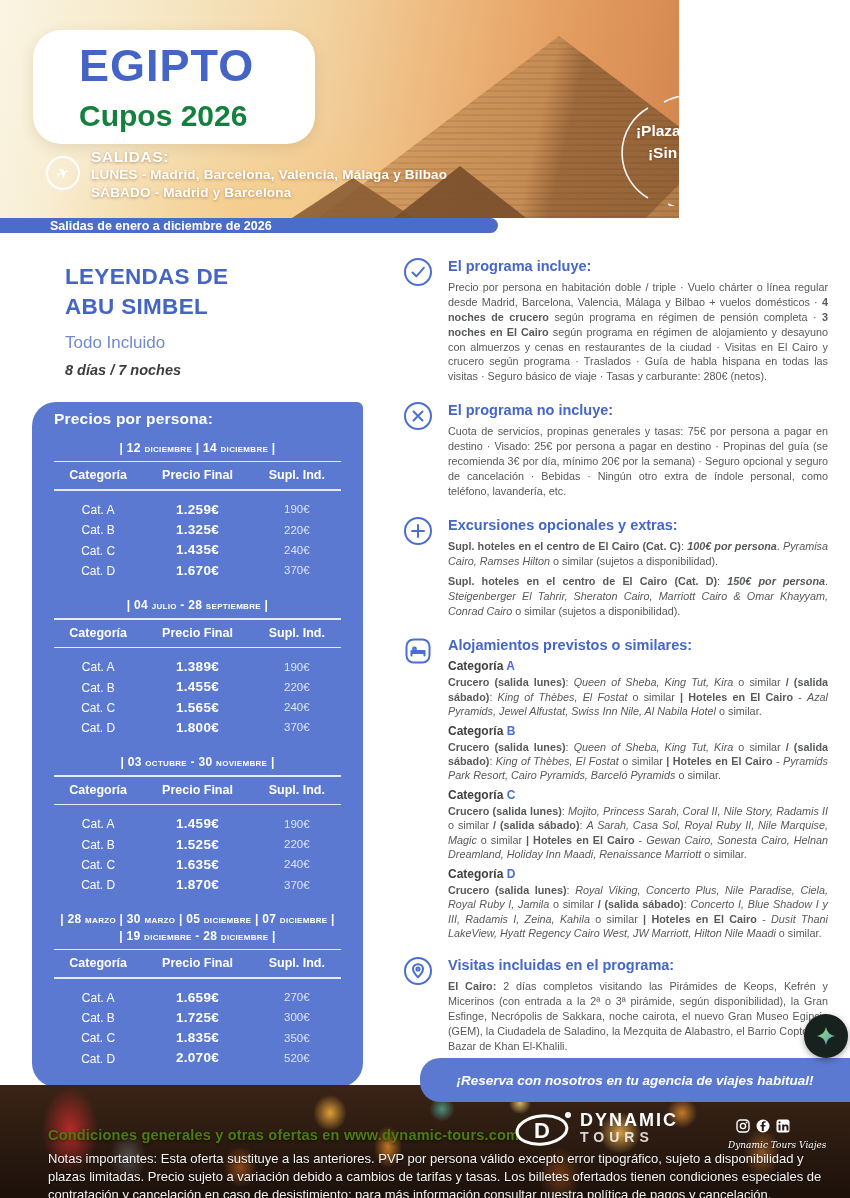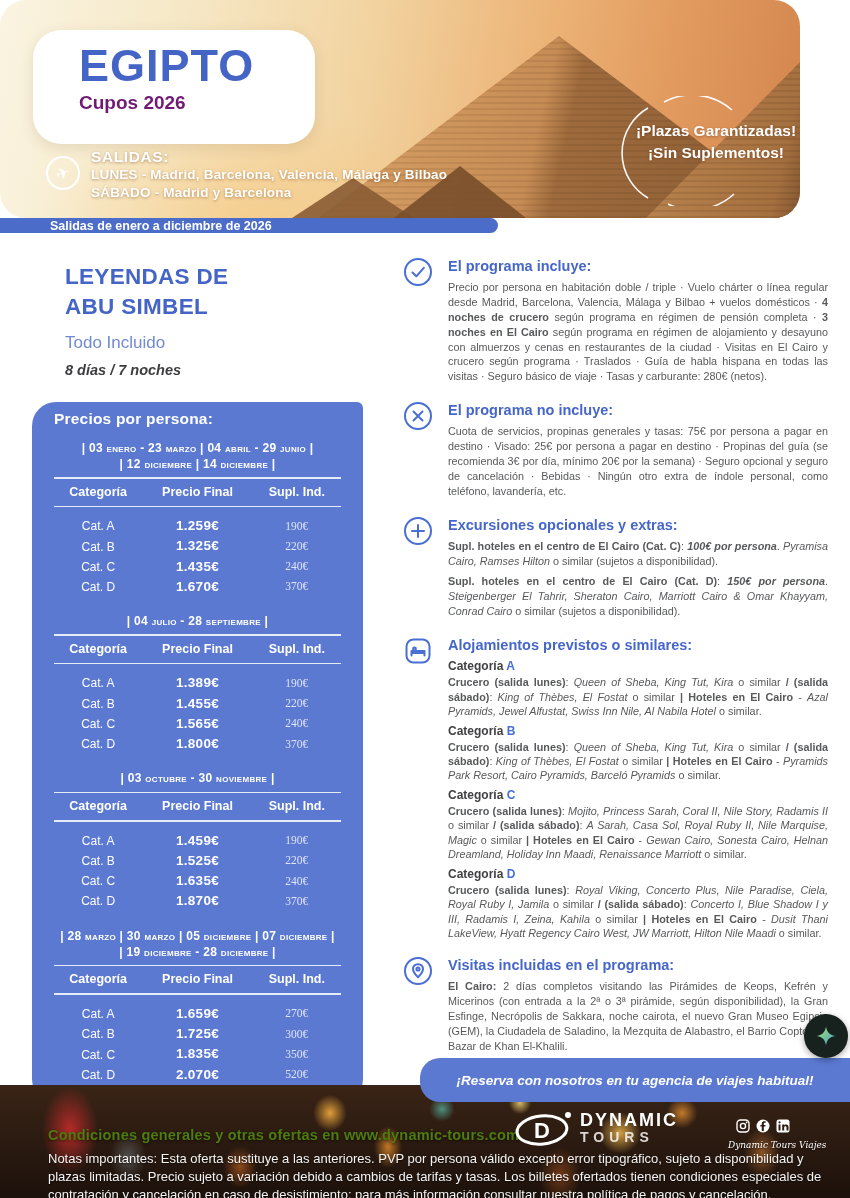--- a/index.html
+++ b/index.html
@@ -1,40 +1,40 @@
 <!DOCTYPE html>
 <html><head>
 <meta charset="utf-8">
 <style>
   * { margin:0; padding:0; box-sizing:border-box; }
   body { font-family:"Liberation Sans", sans-serif; background:#e9e9e9; }
   .page { position:relative; width:850px; height:1198px; background:#fff; overflow:hidden; margin:0 auto; }
 
   
-  .hero { position:absolute; left:0; top:0; width:800px; height:218px; overflow:hidden;border-radius:26px; }
+  .hero { position:absolute; left:0; top:0; width:679px; height:218px; overflow:hidden; }
   .sky { position:absolute; inset:0;
     background:linear-gradient(100deg,#faf4e2 0%,#f6e8c6 22%,#f2d3a0 45%,#ecb377 66%,#e29a5e 82%,#d2854e 100%); }
   .glow { position:absolute; left:40px; top:110px; width:420px; height:220px;
     background:radial-gradient(closest-side, rgba(246,196,120,.6), transparent); }
   .pyr { position:absolute; clip-path:polygon(50% 0,100% 100%,0 100%); }
   .pyr-main { left:318px; top:36px; width:482px; height:182px;
     background:
       repeating-linear-gradient(0deg, rgba(70,35,12,.10) 0 2px, transparent 2px 6px),
       linear-gradient(103deg,#d9a468 0%,#c68c55 46%,#9d6a3c 52%,#8a5c34 100%); }
   .pyr-right { left:646px; top:56px; width:320px; height:162px;
     background:
       repeating-linear-gradient(0deg, rgba(60,30,10,.12) 0 2px, transparent 2px 6px),
       linear-gradient(103deg,#bd8751 0%,#a5703f 45%,#7d5230 55%,#6f4829 100%); }
   .pyr-s1 { left:292px; top:178px; width:122px; height:40px; background:#8a5c34; opacity:.9; }
   .pyr-s2 { left:394px; top:166px; width:132px; height:52px; background:#7a4f2b; opacity:.92; }
 
   .title-card { position:absolute; left:33px; top:30px; width:282px; height:114px;
     background:#fff; border-radius:28px; padding:12px 0 0 46px; box-shadow:0 4px 14px rgba(90,60,20,.12); }
   .main-title { font-size:45px; font-weight:bold; color:#4565c6; letter-spacing:1px; line-height:1.08; }
-  .sub-title { font-size:19px; font-weight:bold; color:#701a75; margin-top:1px; }
+  .sub-title { font-size:30px; font-weight:bold; color:#15803d; margin-top:8px; }
 
   .badge { position:absolute; left:596px; top:120px; width:240px; text-align:center; color:#fff; z-index:3; }
   .badge svg { position:absolute; left:10px; top:-24px; pointer-events:none; }
   .badge-l { position:relative; font-size:15.5px; font-weight:bold; line-height:1.4;
     text-shadow:0 1px 3px rgba(90,40,10,.45); }
 
   .salidas { position:absolute; left:46px; top:148px; display:flex; gap:11px; color:#fff; z-index:3; }
   .plane-badge { flex:none; width:34px; height:34px; border:2.5px solid #fff; border-radius:50%;
     display:flex; align-items:center; justify-content:center; margin-top:8px; }
   .plane-badge span { font-size:16px; transform:rotate(-22deg); display:block; }
@@ -64,21 +64,21 @@
   .pt-period { text-align:center; font-variant:small-caps; font-weight:bold; font-size:12px;
     letter-spacing:.3px; line-height:1.35; }
   .pt-line { height:1.5px; background:rgba(255,255,255,.85); margin:5px 0 4px; }
   .pt-head { display:grid; grid-template-columns:1fr 1.25fr 1fr; font-size:12.5px; font-weight:bold;
     text-align:center; padding:2px 0; }
   .pt-rows { padding:5px 0 2px; }
   .pt-row { display:grid; grid-template-columns:1fr 1.25fr 1fr; text-align:center; align-items:center;
     line-height:1.5; }
   .pt-cell.c0 { font-size:12px; }
   .pt-cell.c1 { font-size:13.5px; font-weight:bold; letter-spacing:.3px; }
-  .pt-cell.c2 { font-size:11.5px; opacity:.8;font-family:Liberation Serif, serif; }
+  .pt-cell.c2 { font-size:11.5px; opacity:.8; }
 
   .supp-box { margin-top:16px; background:#5b79d1; border-radius:18px 18px 6px 18px;
     color:#fff; padding:12px 18px 13px; }
   .supp-title { font-size:15.5px; font-weight:bold; }
   .supp-grid { display:grid; grid-template-columns:repeat(4,1fr); text-align:center; }
   .supp-cities { font-size:12px; font-weight:bold; margin-top:7px; }
   .supp-line { height:1.3px; background:rgba(255,255,255,.85); margin:4px 4px; }
   .supp-vals { font-size:11px; opacity:.92; }
 
   
@@ -178,21 +178,20 @@
         <div>LEYENDAS DE</div>
         <div>ABU SIMBEL</div>
       </div>
       <div class="prog-sub">Todo Incluido</div>
       <div class="prog-dur">8 días / 7 noches</div>
 
       <div class="price-box">
         <div class="pb-title">Precios por persona:</div>
         <div id="price-tables-host">
   <div class="pt">
-    <div class="pt-period period-1">| 03 enero - 23 marzo | 04 abril - 29 junio |</div>
     <div class="pt-period period-2">| 12 diciembre | 14 diciembre |</div>
     <div class="pt-line"></div>
     <div class="pt-head">
       <div class="pt-col">Categoría</div>
       <div class="pt-col">Precio Final</div>
       <div class="pt-col">Supl. Ind.</div>
     </div>
     <div class="pt-line"></div>
     <div class="pt-rows">
                 <div class="pt-row">

